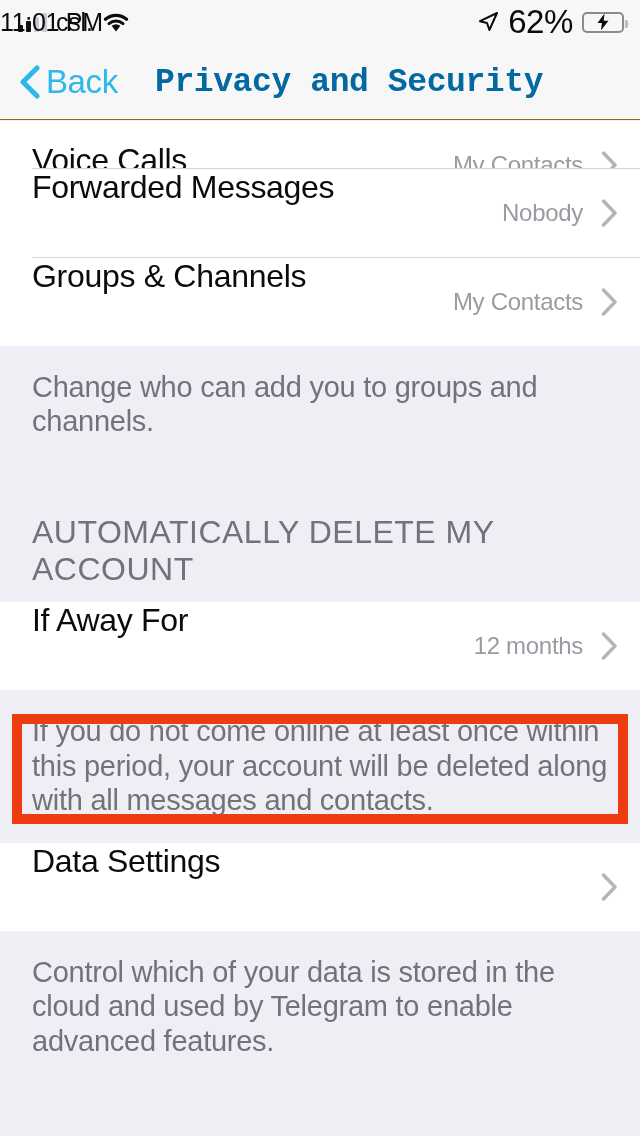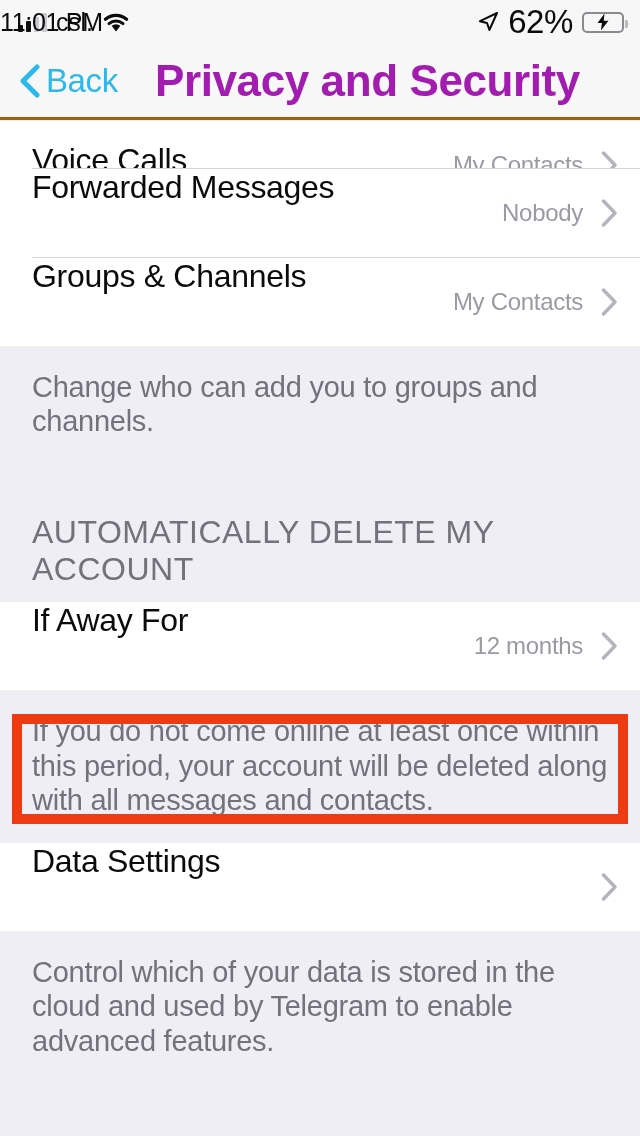--- a/index.html
+++ b/index.html
@@ -42,31 +42,31 @@
     content:""; position:absolute; right:-6px; top:6px;
     width:3px; height:8px; border-radius:0 2px 2px 0; background:#b9b9bf;
   }
   .batt-fill{ height:100%; background:#2ecc4a; border-radius:2px; }
   .bolt{ position:absolute; left:50%; top:50%; transform:translate(-50%,-50%); width:13px; height:17px; }
 
   
   .navbar{
     position:absolute; top:44px; left:0; width:640px; height:76px;
     background:#f7f7f7;
-    border-bottom:3px solid #a16207;
+    border-bottom:1px solid #a16207;
   }
   .back{
     position:absolute; left:18px; top:50%; transform:translateY(-50%);
     display:flex; align-items:center; gap:6px; cursor:pointer;
   }
   .back-chevron{ width:22px; height:34px; }
   .back-label{ font-size:33px; color:#2cb8ea; letter-spacing:-0.4px; }
   .nav-title{
     position:absolute; left:155px; top:50%; transform:translateY(-50%);
-    font-size:44px; font-weight:700; color:#a21caf; letter-spacing:-0.4px;
+    font-size:33px; font-weight:700; color:#0369a1; letter-spacing:-0.4px;font-family:Liberation Mono, monospace;
   }
 
   
   .content{ position:absolute; top:121px; left:0; width:640px; height:908px; }
 
   .group{ background:#ffffff; }
   .row{
     position:relative; height:88px; padding:0 22px 0 32px;
     display:flex; justify-content:space-between;
     background:#fff; cursor:pointer;

